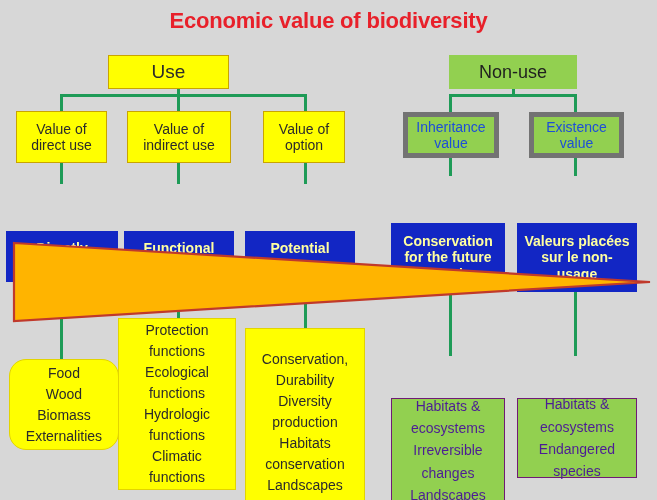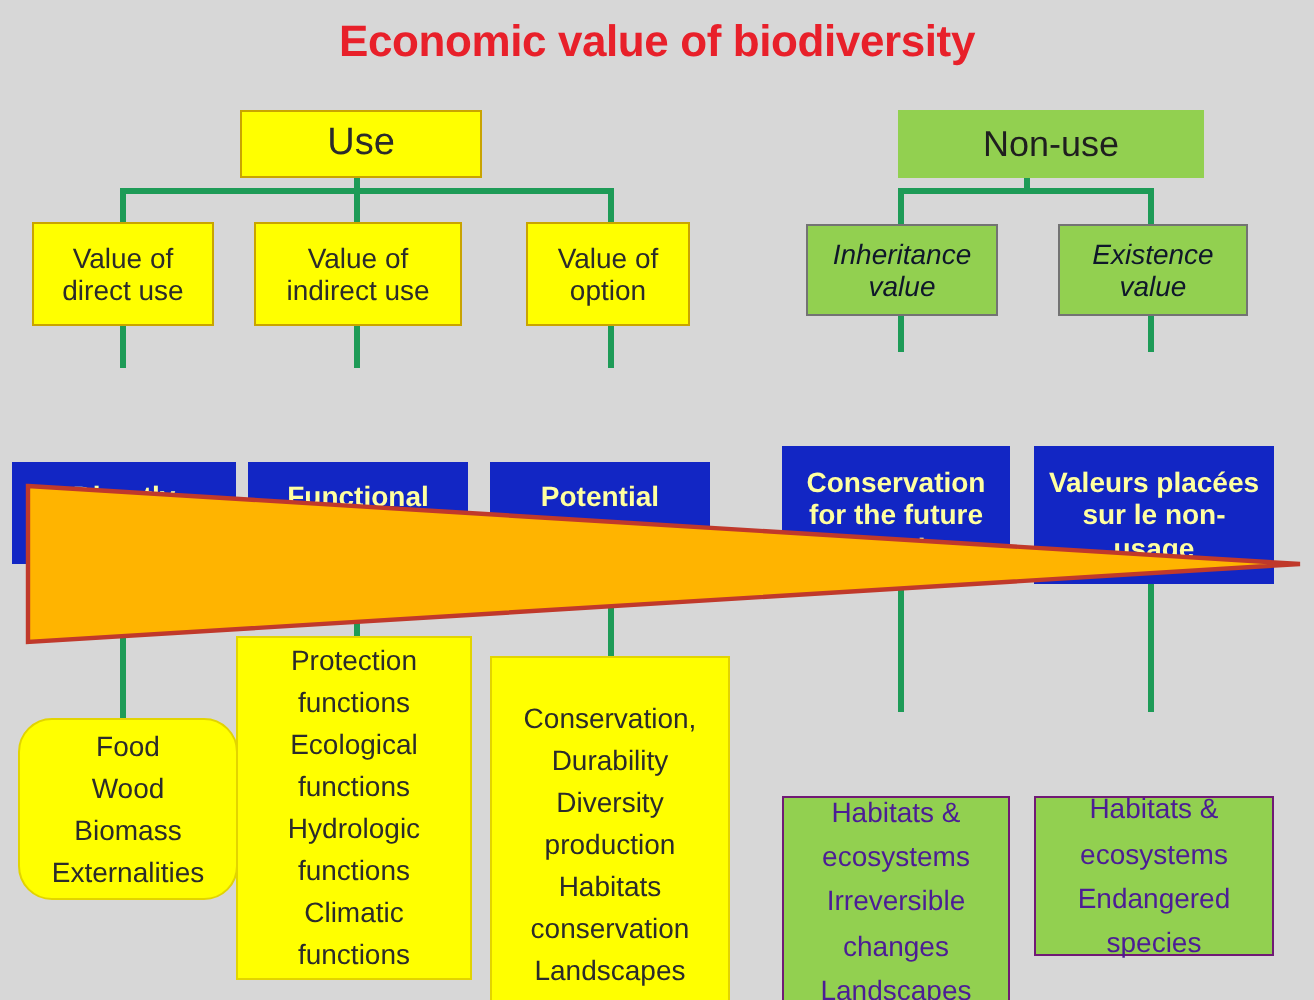--- a/index.html
+++ b/index.html
@@ -48,24 +48,23 @@
   }
   .yellow-list {
     background: #ffff00;
     color: #2b2b2b;
     border: 1px solid #e2d400;
     font-size: 14px;
     line-height: 1.5;
   }
   .green {
     background: #92d050;
-    color: #0f172a;
-    border: 1px solid #737373;
-    font-size: 14px;
-    font-style: italic;
+    color: #1d4ed8;
+    border: 5px solid #737373;
+    font-size: 14px;
   }
   .green-head {
     background: #92d050;
     color: #1f1f1f;
     border: 1px solid #92d050;
     font-size: 18px;
   }
   .green-list {
     background: #92d050;
     color: #4c1d95;
@@ -135,22 +134,22 @@
   <div class="conn hline" style="left:449px; top:94px; width:128px;"></div>
   <div class="conn vline" style="left:449px; top:94px; height:19px;"></div>
   <div class="conn vline" style="left:574px; top:94px; height:19px;"></div>
 
   <div class="conn vline" style="left:449px; top:157px; height:19px;"></div>
   <div class="conn vline" style="left:574px; top:157px; height:19px;"></div>
 
   <div class="conn vline" style="left:449px; top:243px; height:113px;"></div>
   <div class="conn vline" style="left:574px; top:243px; height:113px;"></div>
 
-  <div class="box yellow-head" style="left:120px; top:55px; width:121px; height:34px;">Use</div>
-  <div class="box green-head" style="left:449px; top:55px; width:153px; height:34px;">Non-use</div>
+  <div class="box yellow-head" style="left:108px; top:55px; width:121px; height:34px;">Use</div>
+  <div class="box green-head" style="left:449px; top:55px; width:128px; height:34px;">Non-use</div>
 
   <div class="box yellow" style="left:16px; top:111px; width:91px; height:52px;">Value of
 direct use</div>
   <div class="box yellow" style="left:127px; top:111px; width:104px; height:52px;">Value of
 indirect use</div>
   <div class="box yellow" style="left:263px; top:111px; width:82px; height:52px;">Value of
 option</div>
 
   <div class="box green" style="left:403px; top:112px; width:96px; height:46px;">Inheritance
 value</div>

